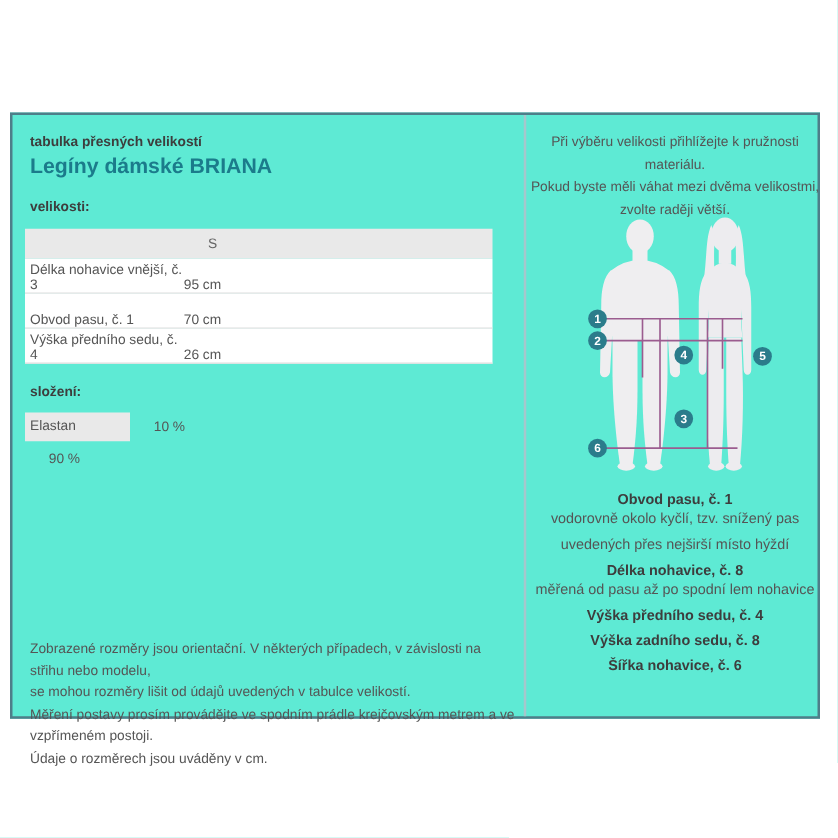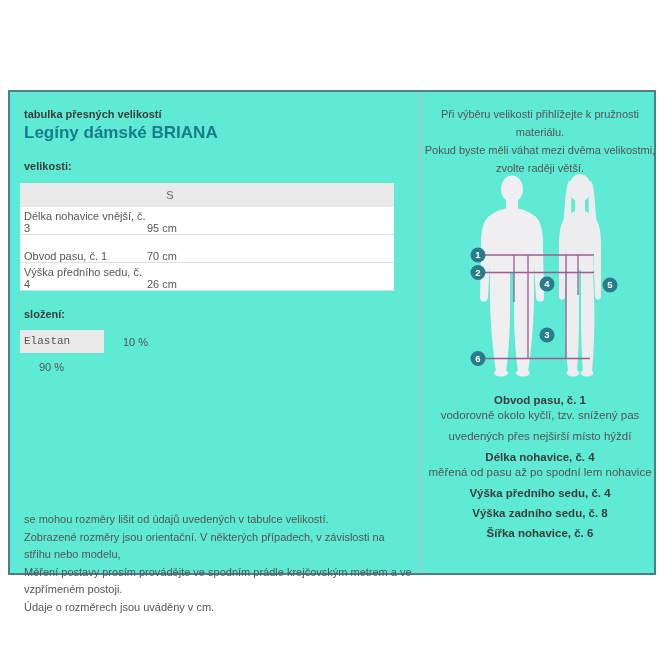--- a/index.html
+++ b/index.html
@@ -40,21 +40,21 @@
     border-bottom: 1px solid #ddd; background: #fff;
   }
   .size-table .c-label { width: 127px; padding-left: 4px; }
   .size-table .c-size  { width: 46px; text-align: left; }
   .size-table .thead .c-size { text-align: center; }
   .comp-label { left: 14px; top: 216px; }
   .comp-table { position: absolute; left: 10px; top: 238px; width: 374px; font-size: 11px; }
   .comp-row { display: flex; align-items: center; height: 23px; margin-bottom: 2px; }
   .comp-row .c-mat {
     width: 84px; height: 23px; line-height: 23px;
-    padding-left: 4px; background: #e9e9e9; color: #555; font-family: Liberation Mono, monospace;
+    padding-left: 4px; background: #e9e9e9; color: #555;
   }
   .comp-row .c-pct { margin-left: 19px; color: #555; }
   .disclaimer {
     position: absolute; left: 14px; top: 419px; width: 390px;
     font-size: 11px; line-height: 17.5px; color: #555;
   }
   
   .divider {
     position: absolute; left: 409px; top: 0; bottom: 0; width: 2px;
     background: #a5c7cc;
@@ -114,22 +114,22 @@
     <div class="comp-row">
       <div class="c-mat">Elastan</div>
       <div class="c-pct">10 %</div>
     </div>
     <div class="comp-row">
       <div class="c-pct">90 %</div>
     </div>
   </div>
 
   <div class="disclaimer">
+    <div>Zobrazené rozměry jsou orientační. V některých případech, v závislosti na střihu nebo modelu,</div>
     <div>se mohou rozměry lišit od údajů uvedených v tabulce velikostí.</div>
-    <div>Zobrazené rozměry jsou orientační. V některých případech, v závislosti na střihu nebo modelu,</div>
     <div>Měření postavy prosím provádějte ve spodním prádle krejčovským metrem a ve vzpřímeném postoji.</div>
     <div>Údaje o rozměrech jsou uváděny v cm.</div>
   </div>
 
   <div class="divider"></div>
 
   <div class="intro">
     <div>Při výběru velikosti přihlížejte k pružnosti materiálu.</div>
     <div>Pokud byste měli váhat mezi dvěma velikostmi,</div>
     <div>zvolte raději větší.</div>
@@ -191,21 +191,21 @@
 
   <div class="measure-list">
     <div class="m-item">
       <div class="m-title">Obvod pasu, č. 1</div>
       <div class="m-desc">vodorovně okolo kyčlí, tzv. snížený pas</div>
     </div>
     <div class="m-item">
       <div class="m-desc">uvedených přes nejširší místo hýždí</div>
     </div>
     <div class="m-item">
-      <div class="m-title">Délka nohavice, č. 4</div>
+      <div class="m-title">Délka nohavice, č. 8</div>
       <div class="m-desc">měřená od pasu až po spodní lem nohavice</div>
     </div>
     <div class="m-item no-desc">
       <div class="m-title">Výška předního sedu, č. 4</div>
     </div>
     <div class="m-item no-desc">
       <div class="m-title">Výška zadního sedu, č. 8</div>
     </div>
     <div class="m-item no-desc">
       <div class="m-title">Šířka nohavice, č. 6</div>

